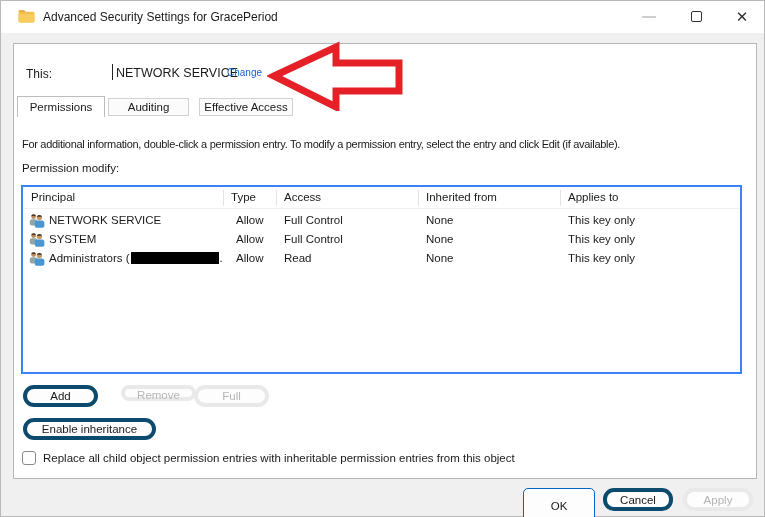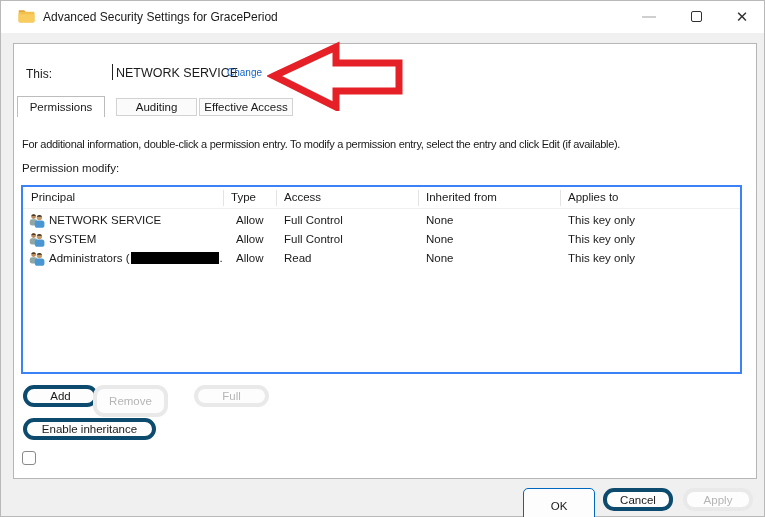--- a/index.html
+++ b/index.html
@@ -27,21 +27,21 @@
   .owner-value { position:absolute; left:115px; top:65px; font-size:12.5px; white-space:nowrap; }
   .change-link { position:absolute; left:226px; top:66px; font-size:10px; color:#1464CC; cursor:pointer; white-space:nowrap; }
 
   
   .arrow-annotation { position:absolute; left:266px; top:38px; width:140px; height:72px; pointer-events:none; }
 
   
   .tab { position:absolute; font-size:11.5px; text-align:center; white-space:nowrap; }
   .tab-active { left:16px; top:95px; width:88px; height:21px; line-height:20px; background:#ffffff; border:1px solid #bcbcbc; border-bottom:none; z-index:2; }
   .tab-inactive { top:97px; height:18px; line-height:17px; background:#fbfbfb; border:1px solid #d2d2d2; }
-  .tab-auditing { left:107px; width:81px;margin-left:8px; }
+  .tab-auditing { left:107px; width:81px; }
   .tab-effective { left:198px; width:94px; }
 
   .info-text { position:absolute; left:21px; top:137px; font-size:11px; letter-spacing:-0.3px; white-space:nowrap; }
   .entries-label { position:absolute; left:21px; top:161px; font-size:11.5px; }
 
   
   .listbox { position:absolute; left:20px; top:184px; width:721px; height:189px; background:#ffffff; border:2px solid #3b82f6; }
   .lv-header { position:absolute; left:0; top:0; width:100%; height:22px; border-bottom:1px solid #f0f0f0; }
   .lv-header .hcell { position:absolute; top:4px; font-size:11.5px; white-space:nowrap; }
   .hdiv { position:absolute; top:3px; width:1px; height:16px; background:#e3e3e3; }
@@ -53,21 +53,21 @@
   .lv-row .cell { position:absolute; top:3px; font-size:11.5px; white-space:nowrap; }
   .c-principal { left:26px; } .c-type { left:213px; } .c-access { left:261px; } .c-inherited { left:403px; } .c-applies { left:545px; }
   .row-icon { position:absolute; left:6px; top:2px; width:16px; height:15px; }
   .redaction { display:inline-block; width:88px; height:12px; background:#000; vertical-align:middle; margin:0 1px 1px 1px; }
 
   
   .btn { position:absolute; font-family:"Liberation Sans", sans-serif; font-size:11.5px; color:#1a1a1a; background:#fdfdfd; border:4px solid #0c4a6e; border-radius:11px; text-align:center; cursor:pointer; }
   .btn:disabled,{ }
   .btn-disabled { color:#b5b5b5; border-color:#e9e9e9; background:#fdfdfd; cursor:default; }
   .btn-add { left:22px; top:384px; width:75px; height:22px; }
-  .btn-remove { left:92px; top:384px; width:75px; height:32px; }
+  .btn-remove { left:120px; top:384px; width:75px; height:16px; }
   .btn-view { left:193px; top:384px; width:75px; height:22px; }
   .btn-inherit { left:22px; top:417px; width:133px; height:22px; }
   .btn-ok { left:522px; top:487px; width:72px; height:36px; border:1.5px solid #0067C0; border-radius:5px; }
   .btn-cancel { left:602px; top:487px; width:70px; height:23px; }
   .btn-apply { left:682px; top:487px; width:70px; height:23px; }
 
   
   .checkbox { position:absolute; left:21px; top:450px; width:14px; height:14px; background:#fff; border:1px solid #8a8a8a; border-radius:3px; cursor:pointer; }
   .checkbox-label { position:absolute; left:42px; top:451px; font-size:11.5px; white-space:nowrap; }
 </style>
@@ -173,18 +173,19 @@
       <span class="cell c-applies">This key only</span>
     </div>
   </div>
 
   <button class="btn btn-add">Add</button>
   <button class="btn btn-disabled btn-remove">Remove</button>
   <button class="btn btn-disabled btn-view">Full</button>
   <button class="btn btn-inherit">Enable inheritance</button>
 
   <div class="checkbox"></div>
+  <span class="checkbox-label">Replace all child object permission entries with inheritable permission entries from this object</span>
 
   <button class="btn btn-ok">OK</button>
   <button class="btn btn-cancel">Cancel</button>
   <button class="btn btn-disabled btn-apply">Apply</button>
 
 </div>
 
 </body></html>

